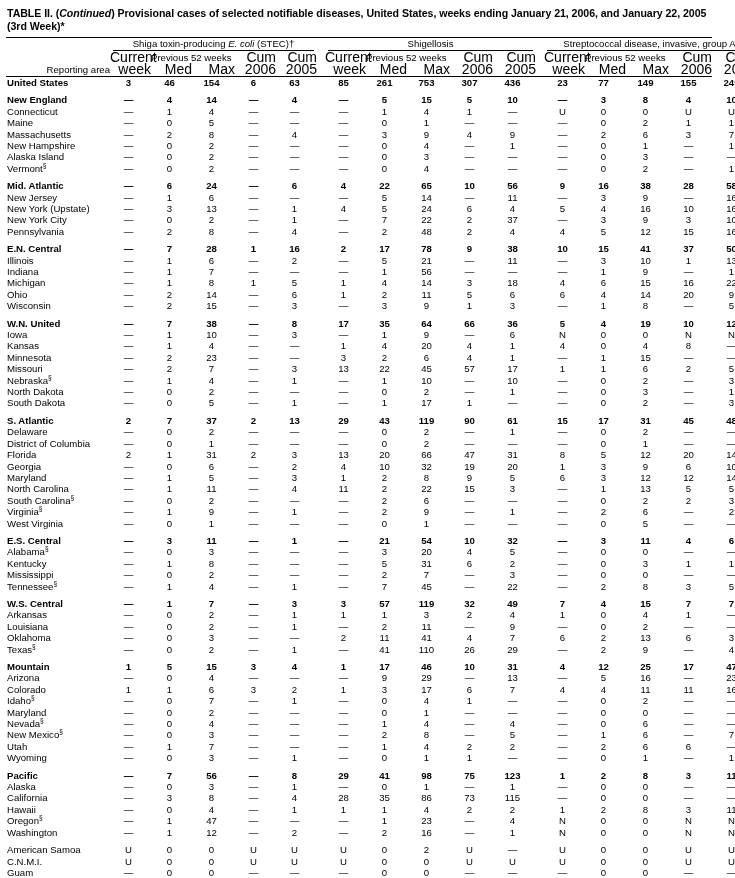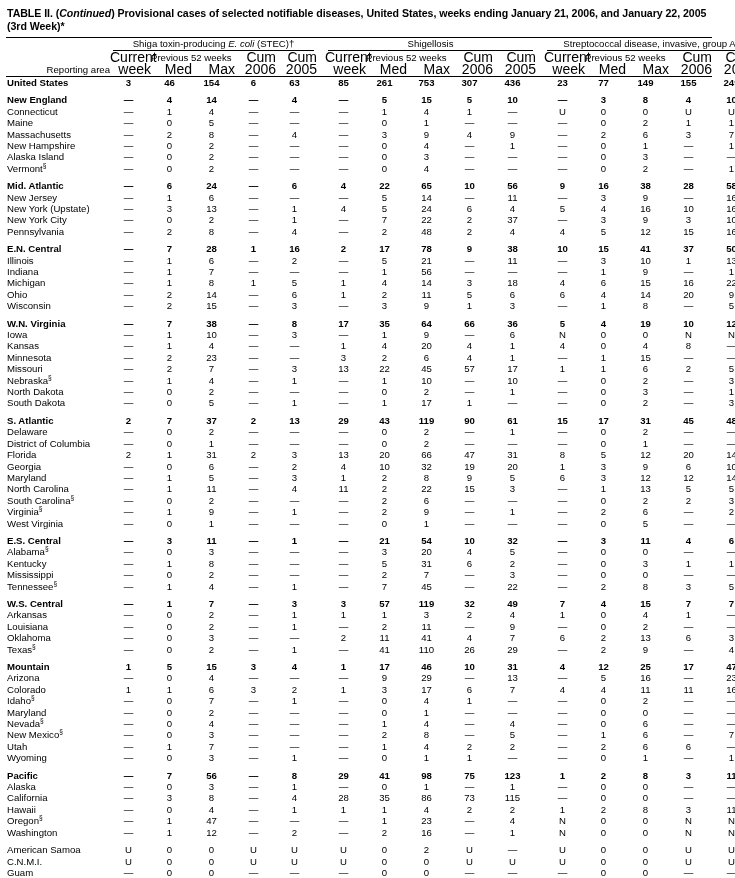--- a/index.html
+++ b/index.html
@@ -595,21 +595,21 @@
           <td class="num">—</td>
           <td class="num">1</td>
           <td class="num">8</td>
           <td class="num">—</td>
           <td class="num">5</td>
         </tr>
         <tr class="spacer">
           <td colspan="17"></td>
         </tr>
         <tr class="region">
-          <td class="area">W.N. Virginia</td>
+          <td class="area">W.N. United</td>
           <td class="num">—</td>
           <td class="num">7</td>
           <td class="num">38</td>
           <td class="num">—</td>
           <td class="num">8</td>
           <td></td>
           <td class="num">17</td>
           <td class="num">35</td>
           <td class="num">64</td>
           <td class="num">66</td>

